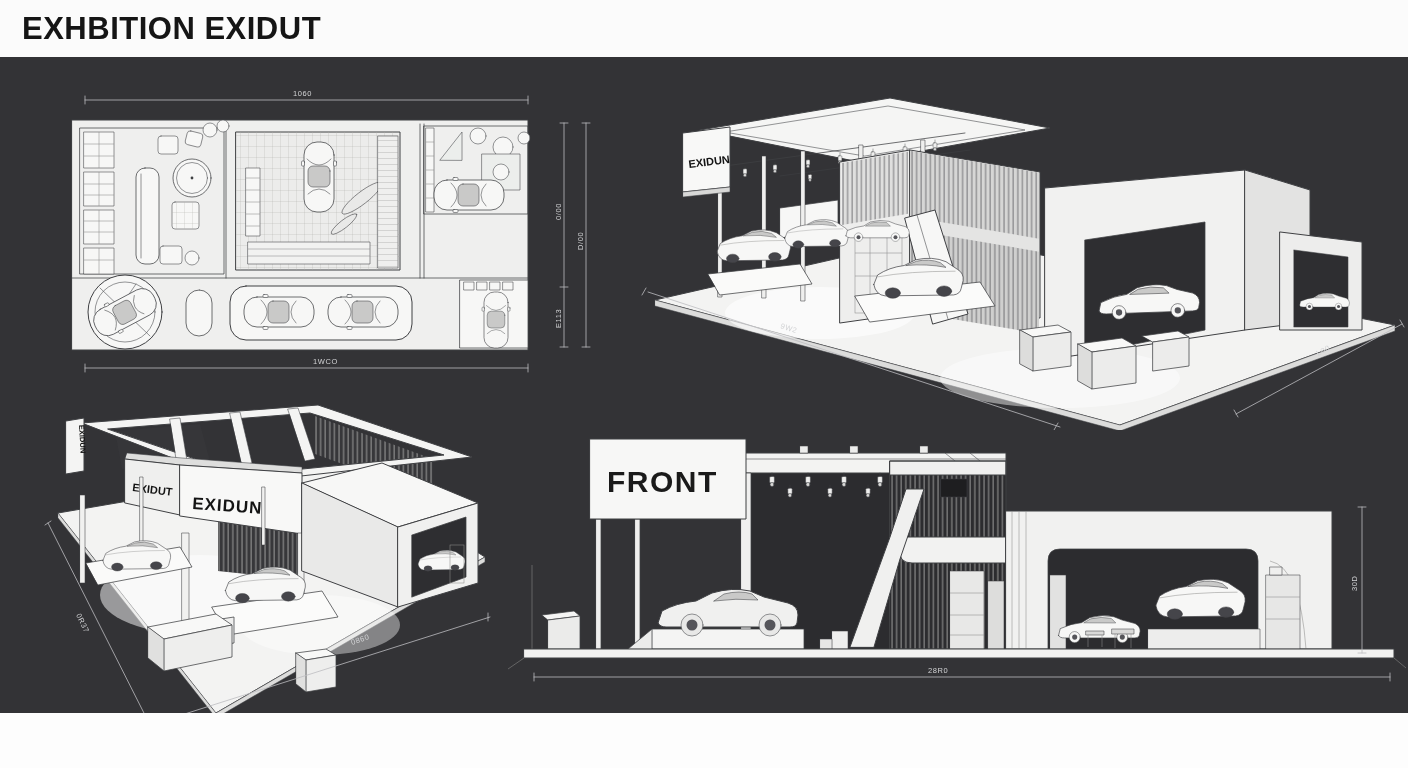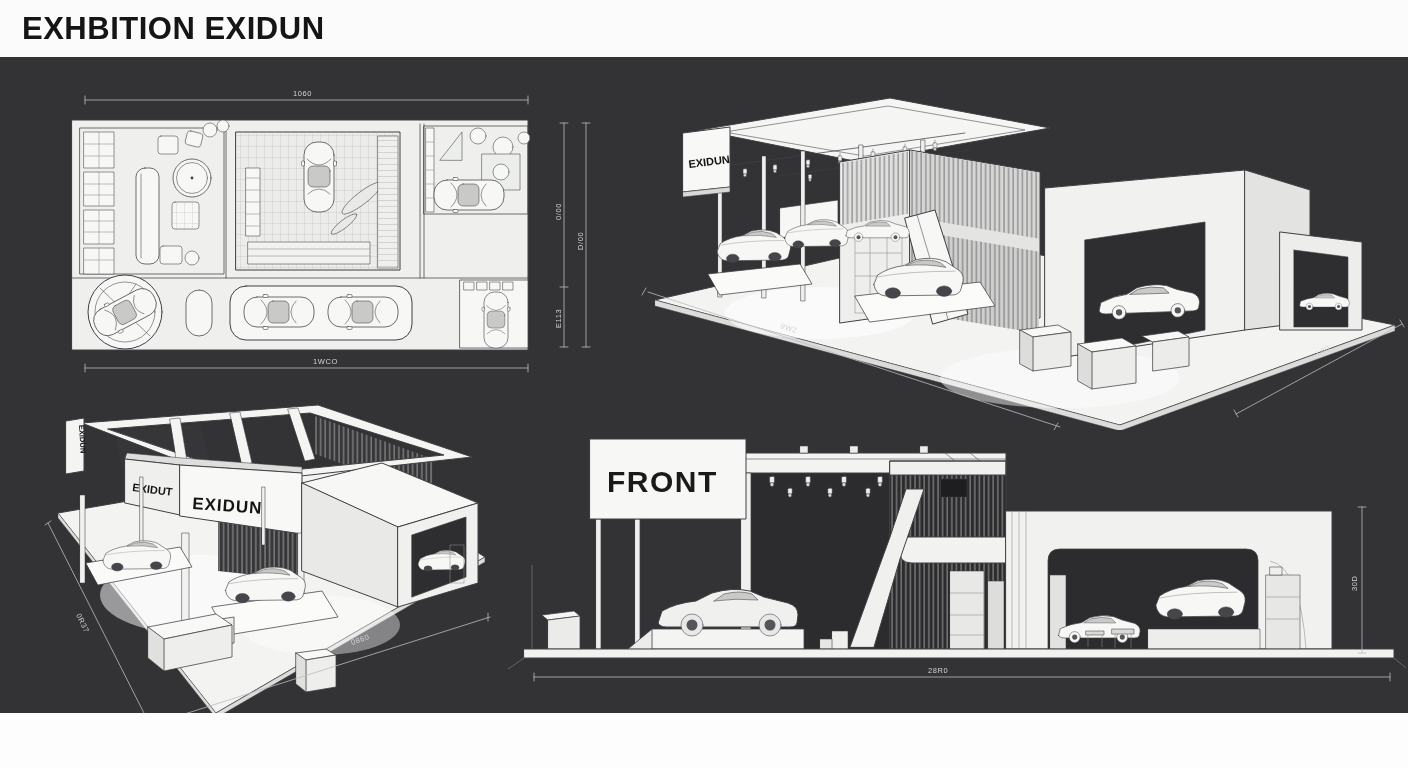--- a/index.html
+++ b/index.html
@@ -17,21 +17,21 @@
   .dimtext{fill:#d2d3d5;font-size:7.5px;letter-spacing:.6px;}
   .signtext{fill:#141414;font-weight:700;}
   .fine{stroke:#8d8d8c;stroke-width:.55;fill:none;}
 </style>
 </head>
 <body>
 
 <div class="stage">
 
   <div class="hdr">
-    <div class="t">EXHBITION EXIDUN</div>
+    <div class="t">EXHBITION EXIDUT</div>
   </div>
 
   <svg class="panel" style="left:40px;top:80px" width="580" height="312" viewBox="0 0 580 312">
     <defs>
       <pattern id="gridP" width="8" height="11" patternUnits="userSpaceOnUse">
         <path d="M0,0V11M0,0H8" stroke="#aeaead" stroke-width=".5" fill="none"></path>
       </pattern>
       <pattern id="stripesH" width="12" height="6" patternUnits="userSpaceOnUse">
         <path d="M0,0H12" stroke="#8f8f8e" stroke-width=".6" fill="none"></path>
       </pattern>

